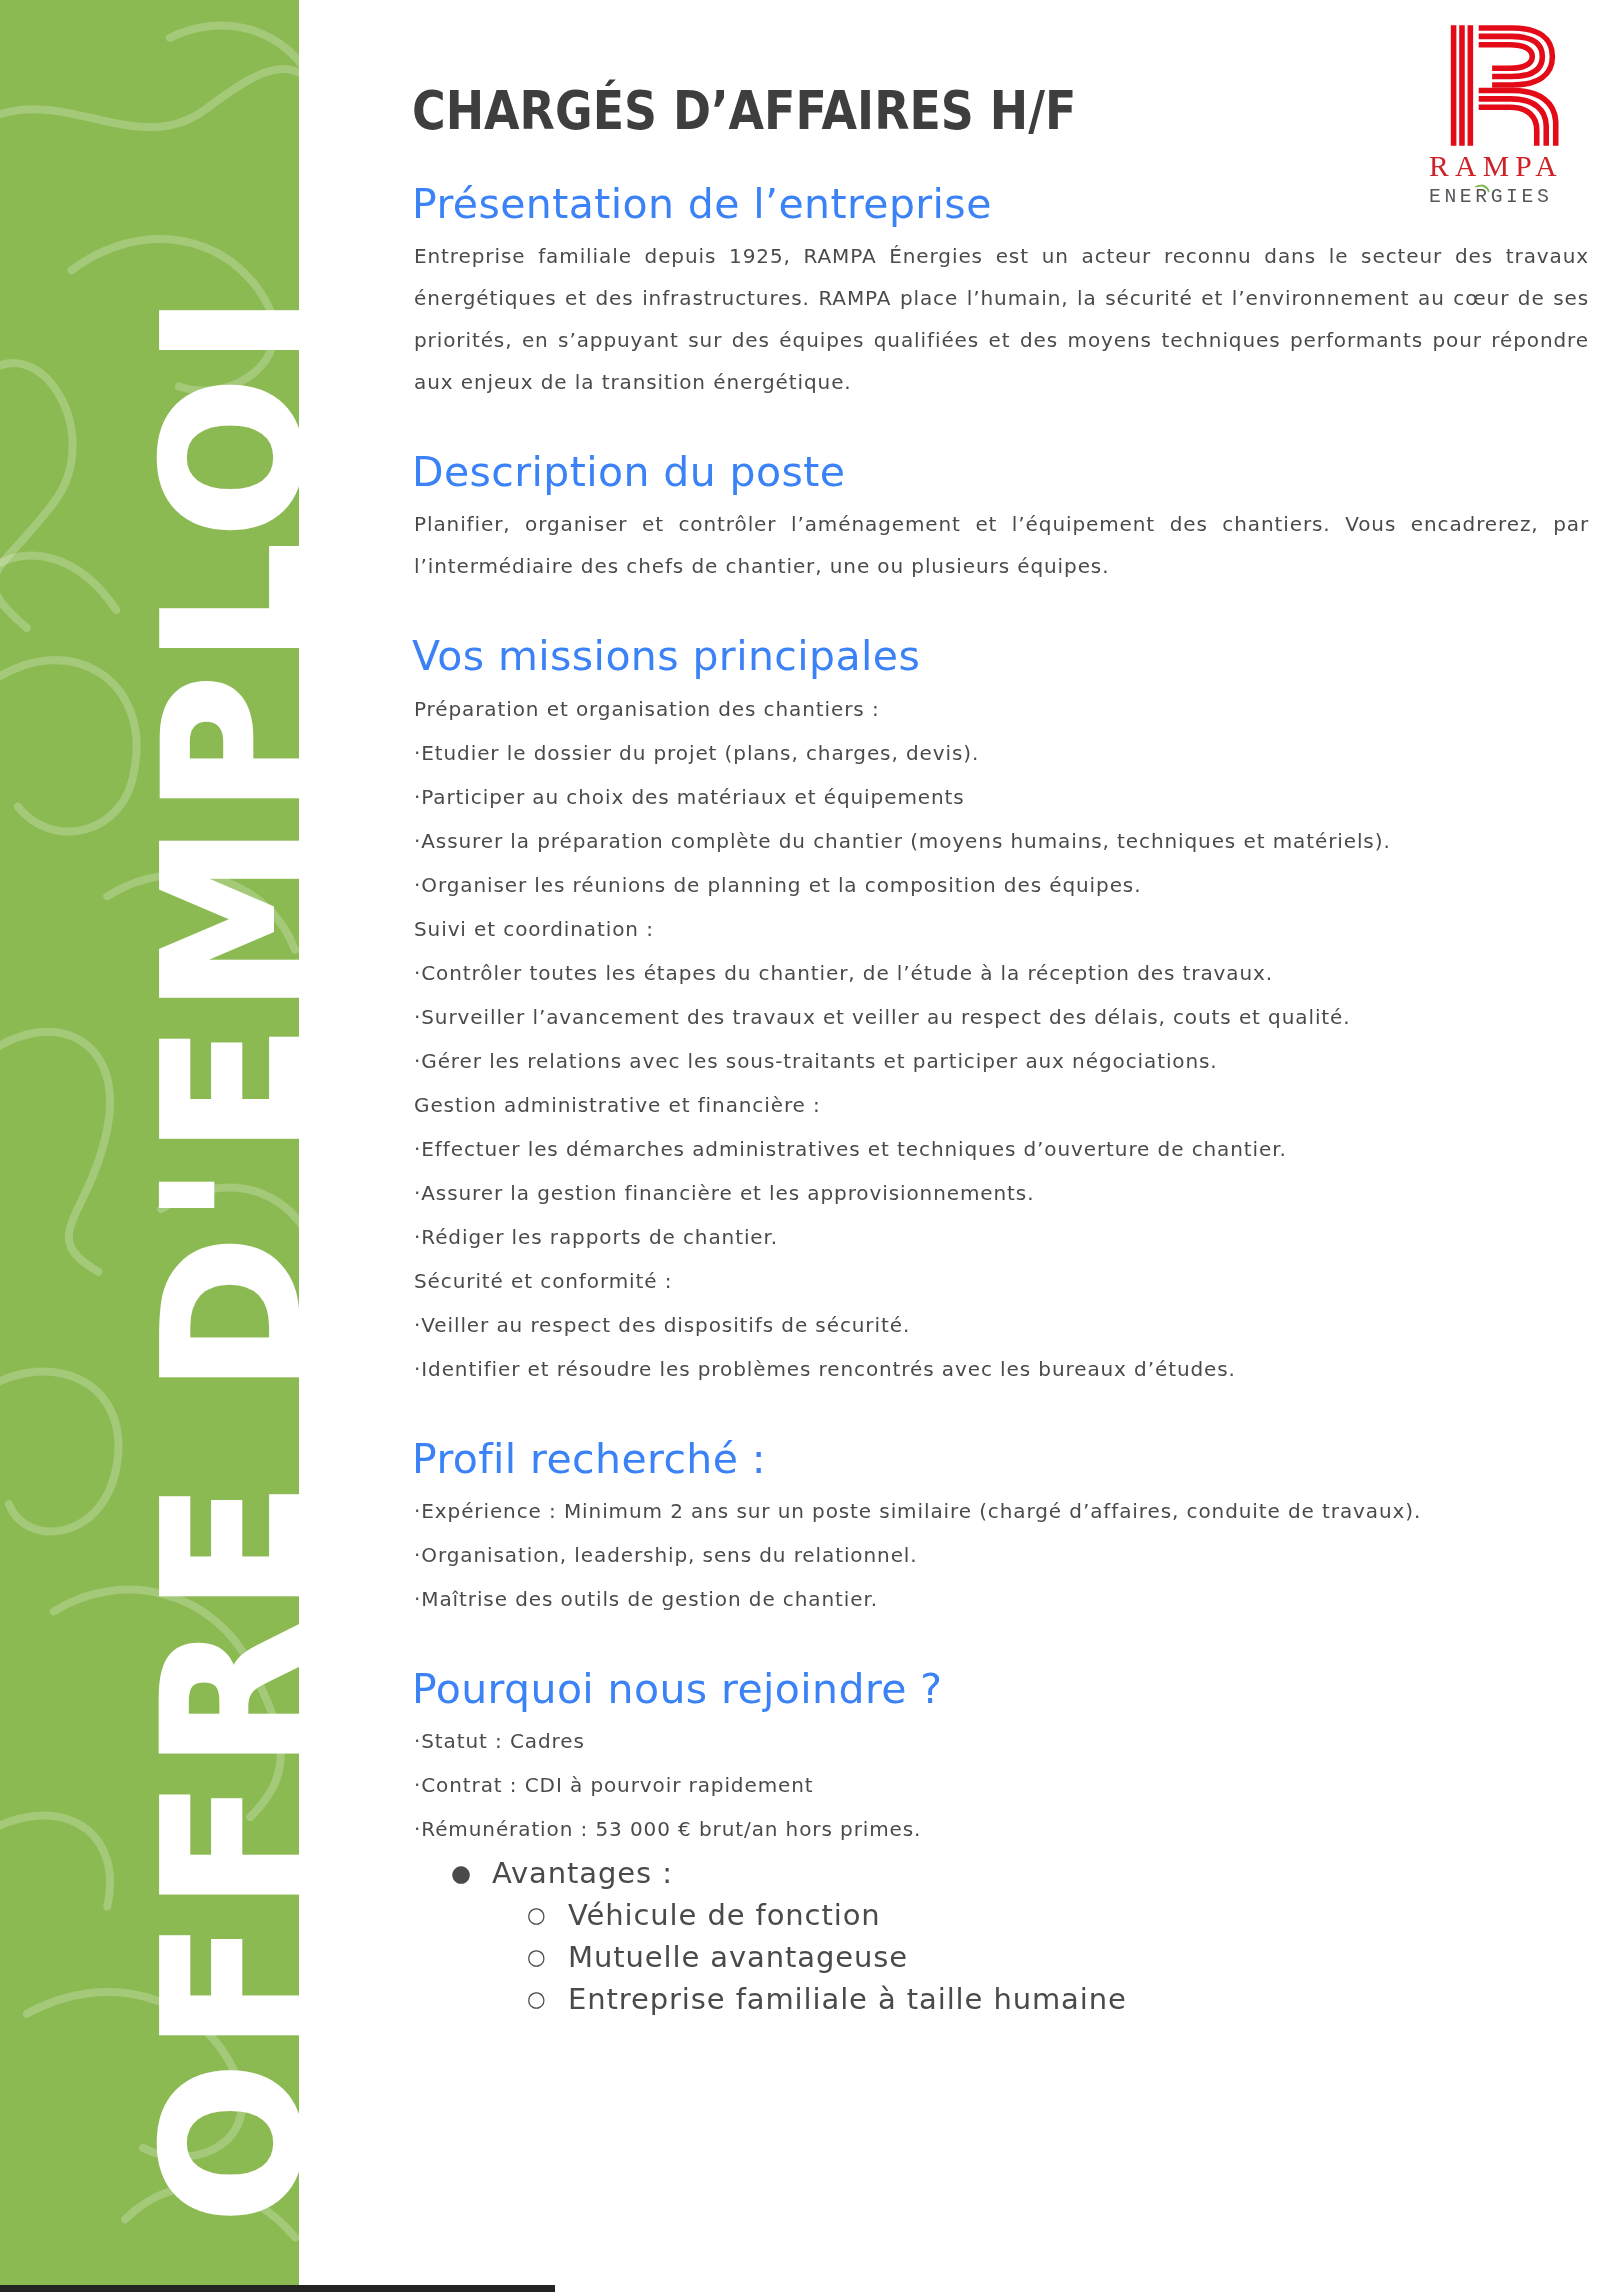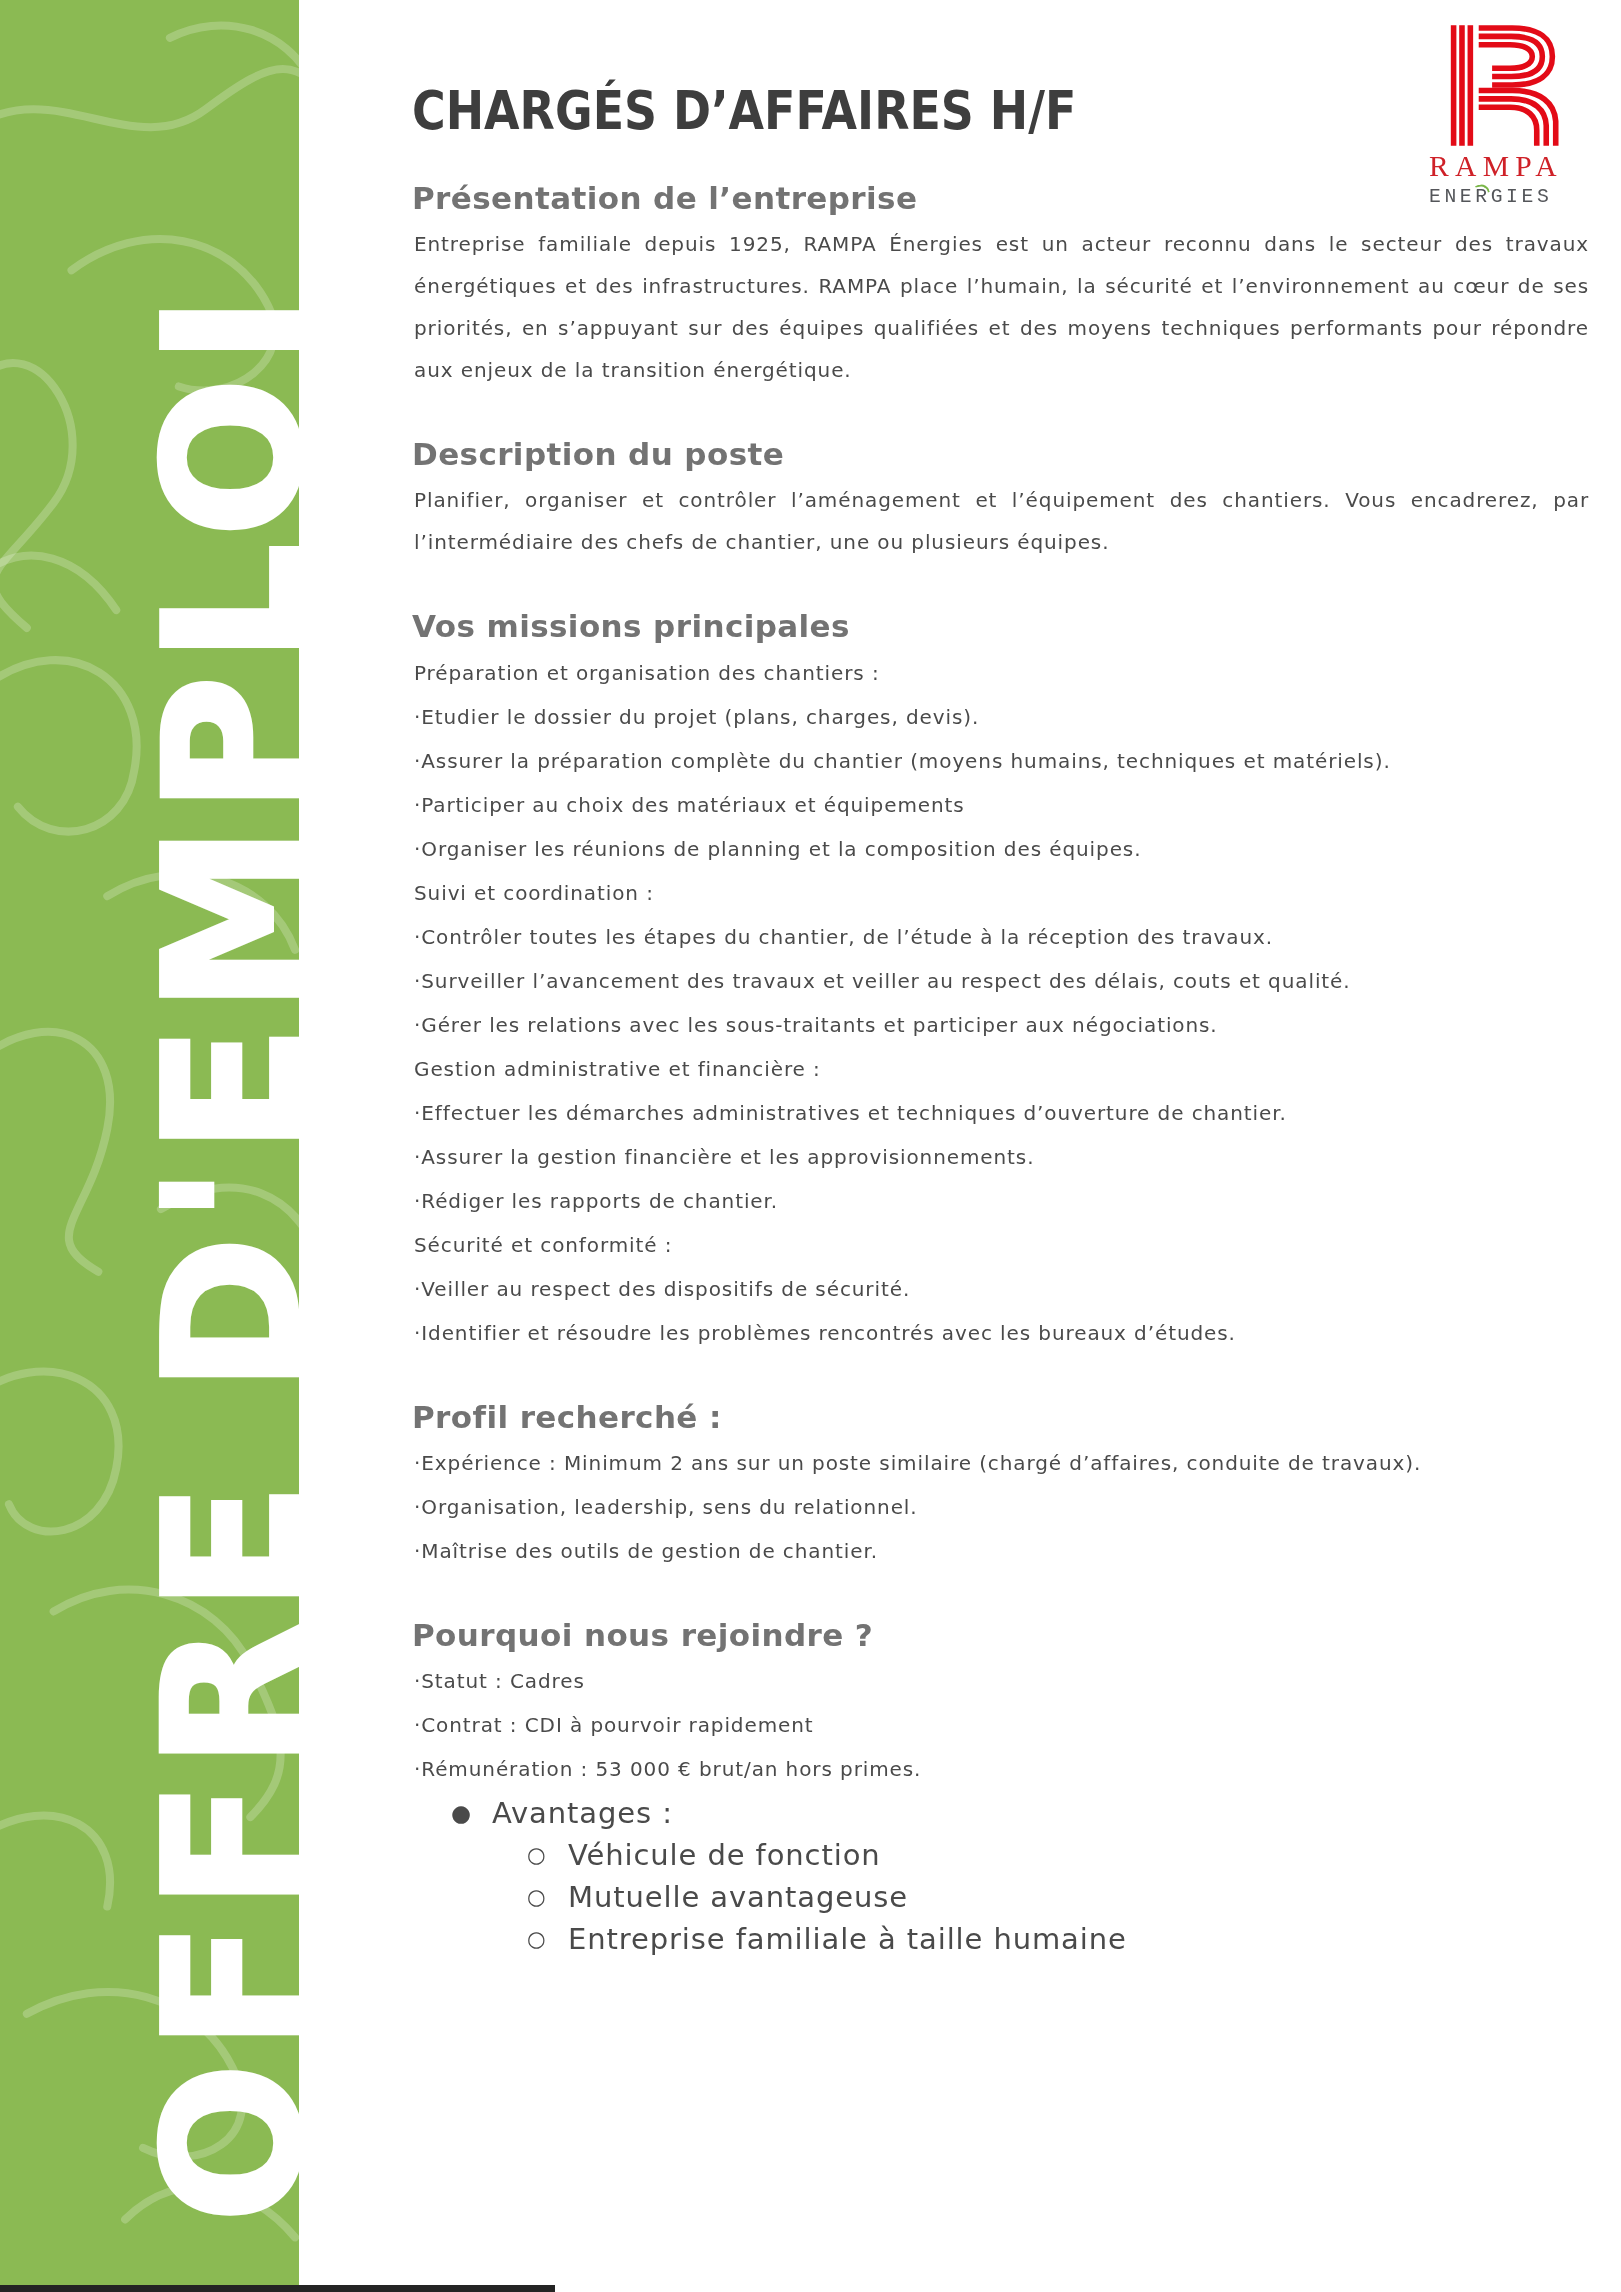--- a/index.html
+++ b/index.html
@@ -28,21 +28,21 @@
   .logo-sub .r-accent::after{content:"";position:absolute;left:0.9px;top:-2.7px;width:10.7px;height:8px;border-top:2.7px solid #7ab648;border-right:2.7px solid #7ab648;border-top-right-radius:9px;transform:rotate(-14deg);}
 
   
   .content{position:absolute;left:412px;top:79px;width:1179px;color:#4a4a4a;}
   h1.page-title{
     margin:0 0 3.6px 0;color:#3e3e3e;font-size:54px;font-weight:bold;
     letter-spacing:0px;transform:scaleX(0.85);transform-origin:left center;white-space:nowrap;
   }
   .section{margin-top:45px;}
   .section:first-of-type{margin-top:38px;}
-  h2.section-heading{margin:0 0 7.2px 0;color:#737373;font-size:31px;font-weight:bold;letter-spacing:0.4px;}
+  h2.section-heading{margin:0 0 7.2px 0;color:#3b82f6;font-size:41px;font-weight:normal;letter-spacing:0.4px;}
   p.body-p{margin:2px;font-size:20px;line-height:42px;letter-spacing:0.9px;text-align:justify;font-weight:normal;}
   .li{display:flex;font-size:29px;line-height:42px;letter-spacing:0.9px;}
   .li.l1{padding-left:39px;}
   .li.l2{padding-left:115px;}
   .li .marker{width:41px;flex:0 0 41px;}
   .li.l1 .marker{font-size:23px;}
   .li.l2 .marker{font-size:21.5px;}
 </style>
 </head>
 <body>
@@ -94,22 +94,22 @@
           <p class="body-p">Entreprise familiale depuis 1925, RAMPA Énergies est un acteur reconnu dans le secteur des travaux énergétiques et des infrastructures. RAMPA place l’humain, la sécurité et l’environnement au cœur de ses priorités, en s’appuyant sur des équipes qualifiées et des moyens techniques performants pour répondre aux enjeux de la transition énergétique.</p>
         </section>
         <section class="section">
           <h2 class="section-heading">Description du poste</h2>
           <p class="body-p">Planifier, organiser et contrôler l’aménagement et l’équipement des chantiers. Vous encadrerez, par l’intermédiaire des chefs de chantier, une ou plusieurs équipes.</p>
         </section>
         <section class="section">
           <h2 class="section-heading">Vos missions principales</h2>
           <p class="body-p">Préparation et organisation des chantiers :</p>
           <p class="body-p">·Etudier le dossier du projet (plans, charges, devis).</p>
+          <p class="body-p">·Participer au choix des matériaux et équipements</p>
           <p class="body-p">·Assurer la préparation complète du chantier (moyens humains, techniques et matériels).</p>
-          <p class="body-p">·Participer au choix des matériaux et équipements</p>
           <p class="body-p">·Organiser les réunions de planning et la composition des équipes.</p>
           <p class="body-p">Suivi et coordination :</p>
           <p class="body-p">·Contrôler toutes les étapes du chantier, de l’étude à la réception des travaux.</p>
           <p class="body-p">·Surveiller l’avancement des travaux et veiller au respect des délais, couts et qualité.</p>
           <p class="body-p">·Gérer les relations avec les sous-traitants et participer aux négociations.</p>
           <p class="body-p">Gestion administrative et financière :</p>
           <p class="body-p">·Effectuer les démarches administratives et techniques d’ouverture de chantier.</p>
           <p class="body-p">·Assurer la gestion financière et les approvisionnements.</p>
           <p class="body-p">·Rédiger les rapports de chantier.</p>
           <p class="body-p">Sécurité et conformité :</p>

